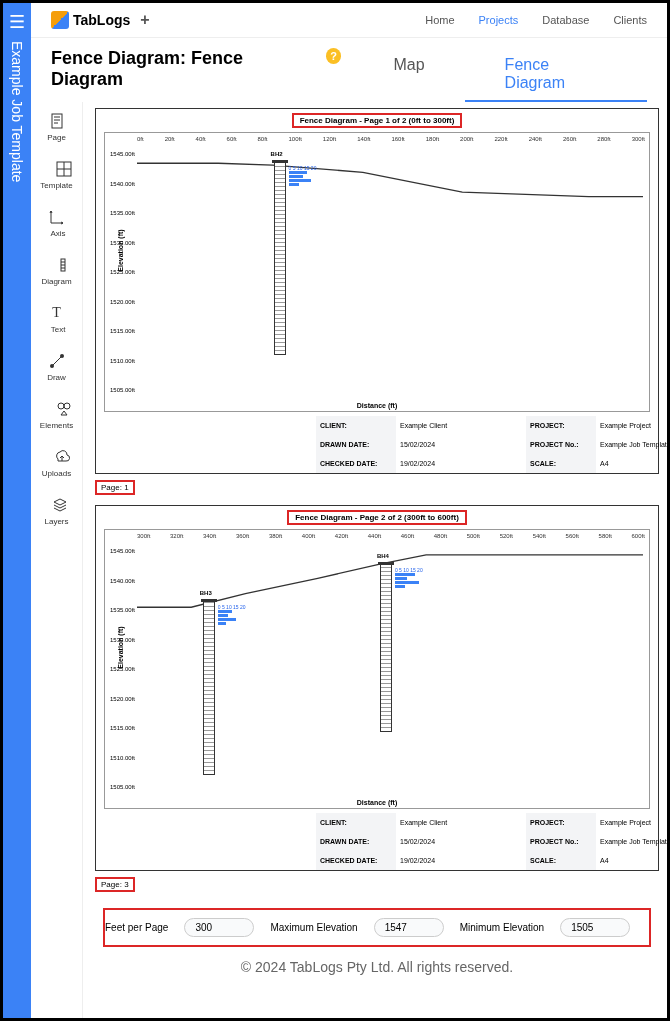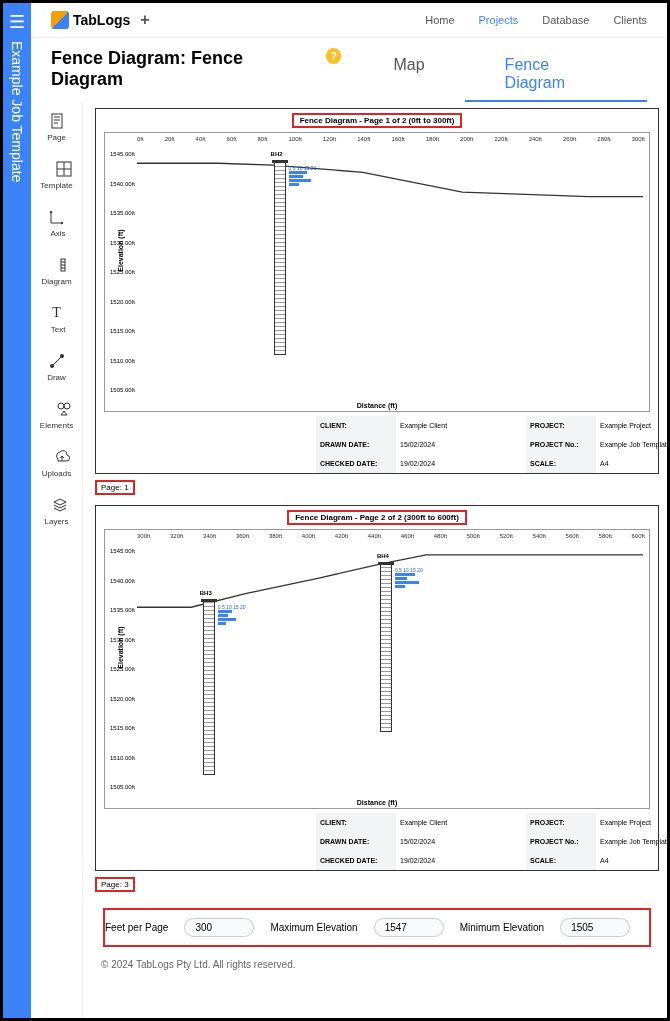--- a/index.html
+++ b/index.html
@@ -40,21 +40,21 @@
 .stick-data { position: absolute; top: 2px; left: 14px; font-size: 5px; color: #2563eb; white-space: nowrap; }
 .stick-bars { position: absolute; top: 8px; left: 14px; display: flex; flex-direction: column; gap: 1px; }
 .sb { height: 3px; background: #3b82f6; }
 .terrain { position: absolute; inset: 0; }
 .info-table { display: grid; grid-template-columns: 110px 80px 130px 70px 140px; font-size: 7px; margin-left: 110px; }
 .info-table > div { padding: 6px 4px; }
 .info-table .lbl { background: #f3f4f6; font-weight: 600; }
 .page-num { border: 2px solid #dc2626; display: inline-block; font-size: 8px; padding: 1px 4px; margin: 2px 0 10px 0; }
 .footer-inputs { border: 2px solid #dc2626; margin: 6px 8px; padding: 8px 0; display: flex; align-items: center; gap: 16px; font-size: 10px; }
 .footer-inputs input { border: 1px solid #ccc; border-radius: 12px; padding: 3px 10px; width: 70px; font-size: 10px; background: #f9fafb; }
-.copyright { font-size: 10px; color: #666; padding: 6px; }
+.copyright { text-align: center; font-size: 14px; color: #666; padding: 6px; }
 </style>
 </head>
 <body>
 
 <div class="side-banner">
   <span class="hamburger">☰</span>
   <span>Example Job Template</span>
 </div>
 
 <div class="main">

